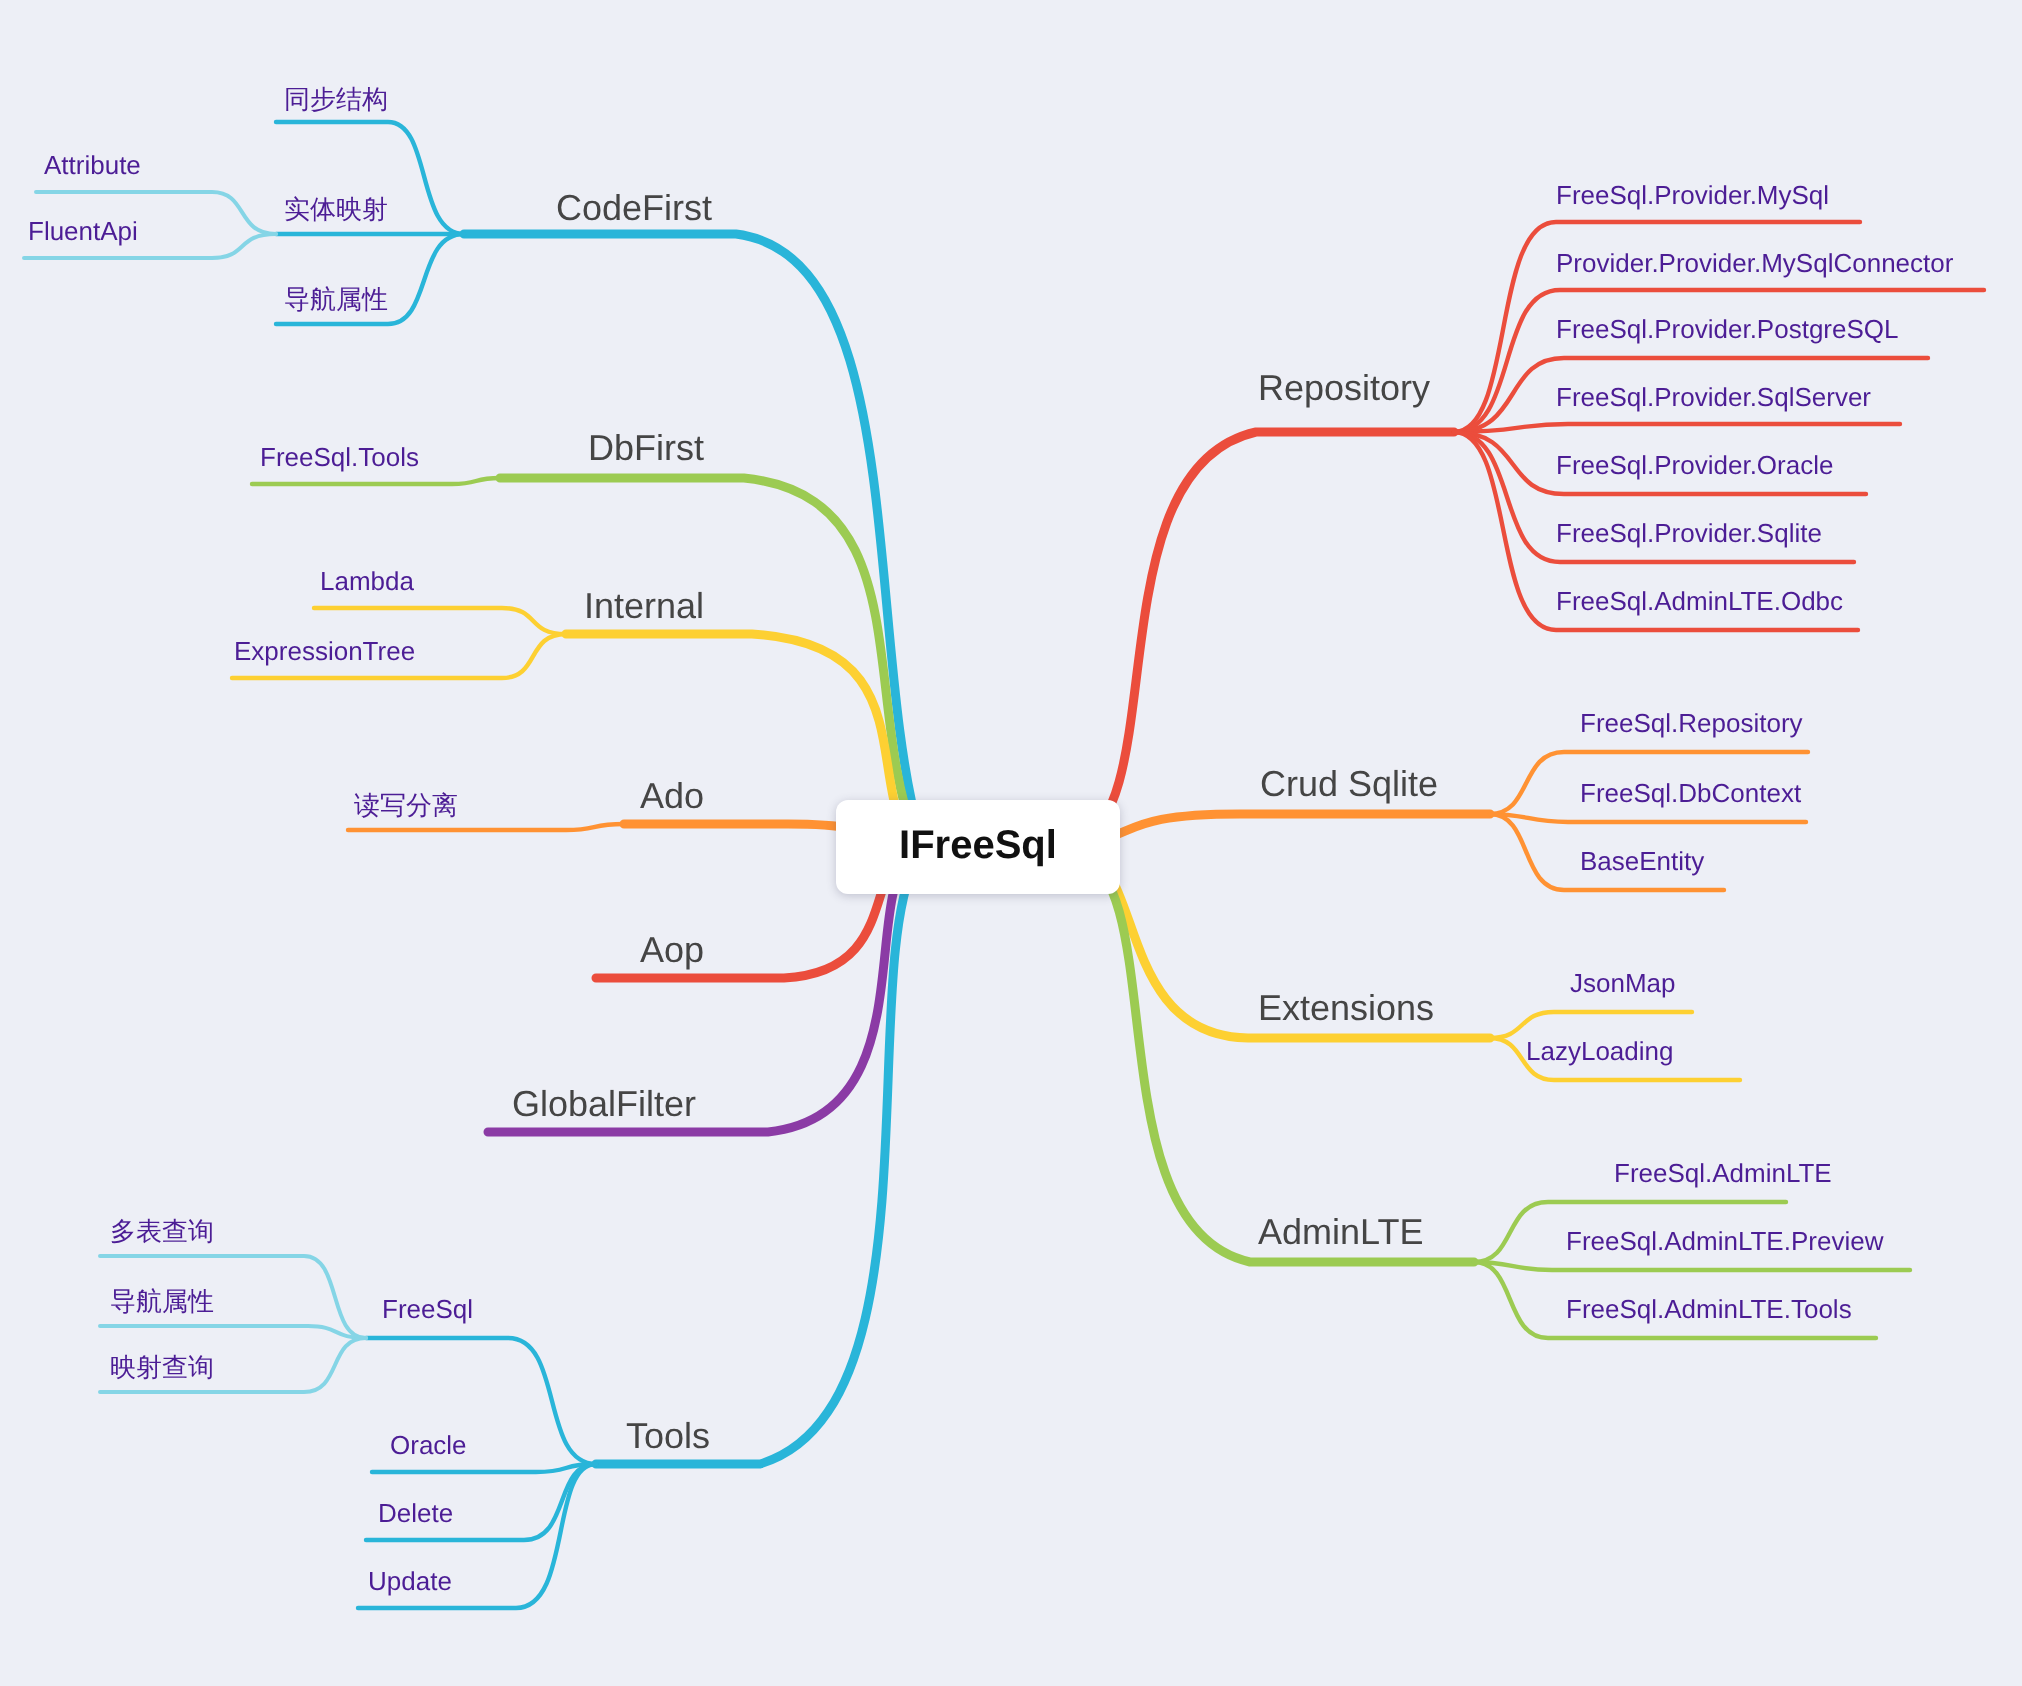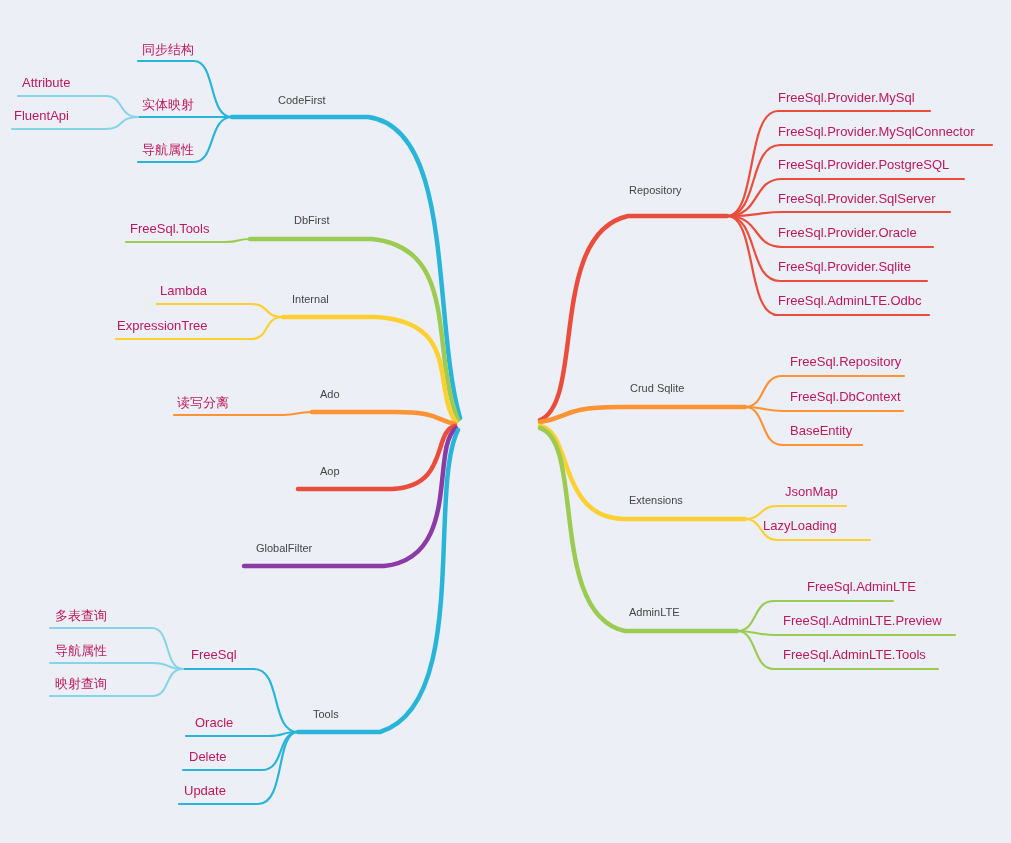--- a/index.html
+++ b/index.html
@@ -25,27 +25,27 @@
     fill: none;
     stroke-linecap: round;
     stroke-linejoin: round;
   }
   .edge-main  { stroke-width: 4.5; }
   .edge-child { stroke-width: 2.2; }
   .edge-grand { stroke-width: 2;   }
   .node-label {
     position: absolute;
     font-size: 13px;
-    color: #be185d;
+    color: #4c1d95;
     white-space: nowrap;
     cursor: default;
   }
   .branch-label {
     position: absolute;
-    font-size: 11px;
+    font-size: 18px;
     color: #454545;
     white-space: nowrap;
     cursor: default;
   }
   .root-node {
     position: absolute;
     left: 418px;
     top: 400px;
     width: 142px;
     height: 47px;
@@ -114,20 +114,21 @@
     <path class="edge edge-child" d="M 745 407 C 766 407, 760 445, 782 445 L 862 445" stroke="#ff9233"></path>
 
     <path class="edge edge-child" d="M 745 519 C 763 519, 759 506, 777 506 L 846 506" stroke="#fdd032"></path>
     <path class="edge edge-child" d="M 745 519 C 763 519, 759 540, 777 540 L 870 540" stroke="#fdd032"></path>
 
     <path class="edge edge-child" d="M 737 631 C 758 631, 752 601, 774 601 L 893 601" stroke="#9ccb52"></path>
     <path class="edge edge-child" d="M 737 631 C 756 631, 756 635, 776 635 L 955 635" stroke="#9ccb52"></path>
     <path class="edge edge-child" d="M 737 631 C 758 631, 752 669, 774 669 L 938 669" stroke="#9ccb52"></path>
   </svg>
 
+  <div class="root-node">IFreeSql</div>
 
   <div class="branch-label" style="left:278px;top:94px">CodeFirst</div>
   <div class="node-label" style="left:142px;top:41px">同步结构</div>
   <div class="node-label" style="left:142px;top:96px">实体映射</div>
   <div class="node-label" style="left:22px;top:75px">Attribute</div>
   <div class="node-label" style="left:14px;top:108px">FluentApi</div>
   <div class="node-label" style="left:142px;top:141px">导航属性</div>
 
   <div class="branch-label" style="left:294px;top:214px">DbFirst</div>
   <div class="node-label" style="left:130px;top:221px">FreeSql.Tools</div>
@@ -147,21 +148,21 @@
   <div class="node-label" style="left:191px;top:647px">FreeSql</div>
   <div class="node-label" style="left:55px;top:607px">多表查询</div>
   <div class="node-label" style="left:55px;top:642px">导航属性</div>
   <div class="node-label" style="left:55px;top:675px">映射查询</div>
   <div class="node-label" style="left:195px;top:715px">Oracle</div>
   <div class="node-label" style="left:189px;top:749px">Delete</div>
   <div class="node-label" style="left:184px;top:783px">Update</div>
 
   <div class="branch-label" style="left:629px;top:184px">Repository</div>
   <div class="node-label" style="left:778px;top:90px">FreeSql.Provider.MySql</div>
-  <div class="node-label" style="left:778px;top:124px">FreeSql.Provider.MySqlConnector</div>
+  <div class="node-label" style="left:778px;top:124px">Provider.Provider.MySqlConnector</div>
   <div class="node-label" style="left:778px;top:157px">FreeSql.Provider.PostgreSQL</div>
   <div class="node-label" style="left:778px;top:191px">FreeSql.Provider.SqlServer</div>
   <div class="node-label" style="left:778px;top:225px">FreeSql.Provider.Oracle</div>
   <div class="node-label" style="left:778px;top:259px">FreeSql.Provider.Sqlite</div>
   <div class="node-label" style="left:778px;top:293px">FreeSql.AdminLTE.Odbc</div>
 
   <div class="branch-label" style="left:630px;top:382px">Crud Sqlite</div>
   <div class="node-label" style="left:790px;top:354px">FreeSql.Repository</div>
   <div class="node-label" style="left:790px;top:389px">FreeSql.DbContext</div>
   <div class="node-label" style="left:790px;top:423px">BaseEntity</div>

